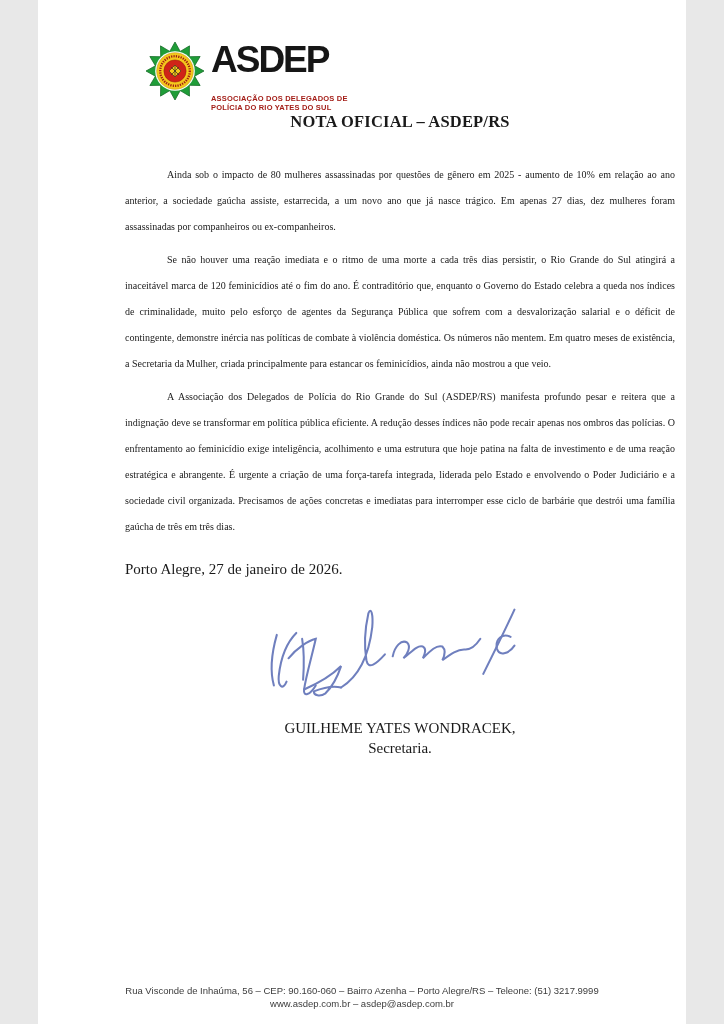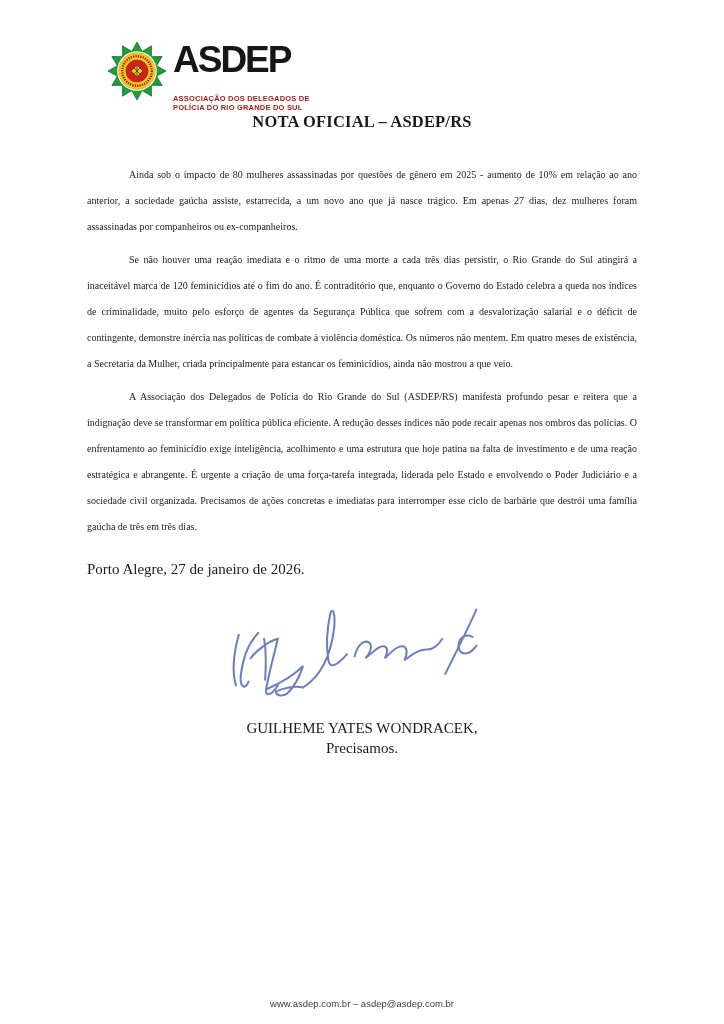--- a/index.html
+++ b/index.html
@@ -1,18 +1,18 @@
 <!DOCTYPE html>
 <html lang="pt-BR"><head>
 <meta charset="utf-8">
 <style>
   html, body { margin: 0; padding: 0; background: #e8e8e8; }
   .page {
     position: relative;
-    width: 724px;
+    width: 648px;
     height: 1024px;
     margin: 0 auto;
     background: #ffffff;
     font-family: "Liberation Serif", serif;
     color: #1a1a1a;
     overflow: hidden;
   }
 
   
   .letterhead {
@@ -111,21 +111,21 @@
         <circle cx="30" cy="30" r="15.3" fill="none" stroke-width="2.4" stroke-dasharray="1.3 1.2" stroke="#9e1b15"></circle>
         <circle cx="30" cy="30" r="11.5" stroke="#8e130c" stroke-width="0.5" fill="#cf2318"></circle>
         <polygon points="30,23.8 36.2,30 30,36.2 23.8,30" stroke="#222" stroke-width="0.6" fill="#f4c71c"></polygon>
         <path d="M26.2,26.2 L33.8,33.8 M33.8,26.2 L26.2,33.8 M30,24.5 L30,35.5" stroke="#222" stroke-width="0.7" fill="none"></path>
       </svg>
     </div>
     <div class="logo-text">
       <div class="logo-acronym">ASDEP</div>
       <div class="logo-subtitle">
         <div>ASSOCIAÇÃO DOS DELEGADOS DE</div>
-        <div>POLÍCIA DO RIO GRANDE DO SUL</div>
+        <div>POLÍCIA DO RIO YATES DO SUL</div>
       </div>
     </div>
   </div>
 
   <div class="content">
     <h1 class="doc-title">NOTA OFICIAL – ASDEP/RS</h1>
 
     <p class="body-par">Ainda sob o impacto de 80 mulheres assassinadas por questões de gênero em 2025 - aumento de 10% em relação ao ano anterior, a sociedade gaúcha assiste, estarrecida, a um novo ano que já nasce trágico. Em apenas 27 dias, dez mulheres foram assassinadas por companheiros ou ex-companheiros.</p>
     <p class="body-par">Se não houver uma reação imediata e o ritmo de uma morte a cada três dias persistir, o Rio Grande do Sul atingirá a inaceitável marca de 120 feminicídios até o fim do ano. É contraditório que, enquanto o Governo do Estado celebra a queda nos índices de criminalidade, muito pelo esforço de agentes da Segurança Pública que sofrem com a desvalorização salarial e o déficit de contingente, demonstre inércia nas políticas de combate à violência doméstica. Os números não mentem. Em quatro meses de existência, a Secretaria da Mulher, criada principalmente para estancar os feminicídios, ainda não mostrou a que veio.</p>
     <p class="body-par">A Associação dos Delegados de Polícia do Rio Grande do Sul (ASDEP/RS) manifesta profundo pesar e reitera que a indignação deve se transformar em política pública eficiente. A redução desses índices não pode recair apenas nos ombros das polícias. O enfrentamento ao feminicídio exige inteligência, acolhimento e uma estrutura que hoje patina na falta de investimento e de uma reação estratégica e abrangente. É urgente a criação de uma força-tarefa integrada, liderada pelo Estado e envolvendo o Poder Judiciário e a sociedade civil organizada. Precisamos de ações concretas e imediatas para interromper esse ciclo de barbárie que destrói uma família gaúcha de três em três dias.</p>
@@ -140,21 +140,22 @@
           <path d="M30,66 C38,56 50,48 58,46 C54,64 48,84 46,98 C45,106 52,104 58,94"></path>
           <path d="M44,46 C46,58 46,74 45,88"></path>
           <path d="M46,98 C60,92 74,84 84,74 C80,86 74,96 68,102 C62,106 56,104 56,100 C66,96 76,94 84,96"></path>
           <path d="M84,96 C100,86 112,68 116,34 C117,22 115,12 112,20 C108,38 108,56 110,68 C112,78 120,72 129,62"></path>
           <path d="M137,64 C139,54 146,46 152,50 C156,54 152,62 148,66 C156,60 162,52 168,54 C172,56 170,62 168,66 C176,58 182,52 188,54 C192,58 190,64 188,68 C196,62 204,56 212,57 C218,57 223,52 227,46"></path>
           <path d="M262,16 C252,38 240,62 230,82"></path>
           <path d="M258,44 C250,40 242,46 244,56 C246,64 256,62 262,53"></path>
         </g>
       </svg>
       <div class="signer-name">GUILHEME YATES WONDRACEK,</div>
-      <div class="signer-role">Precisamos.</div>
+      <div class="signer-role">Secretaria.</div>
     </div>
   </div>
 
   <div class="page-footer">
+    <div>Rua Visconde de Inhaúma, 56 – CEP: 90.160-060 – Bairro Azenha – Porto Alegre/RS – Teleone: (51) 3217.9999</div>
     <div>www.asdep.com.br – asdep@asdep.com.br</div>
   </div>
 
 </div>
 
 </body></html>

